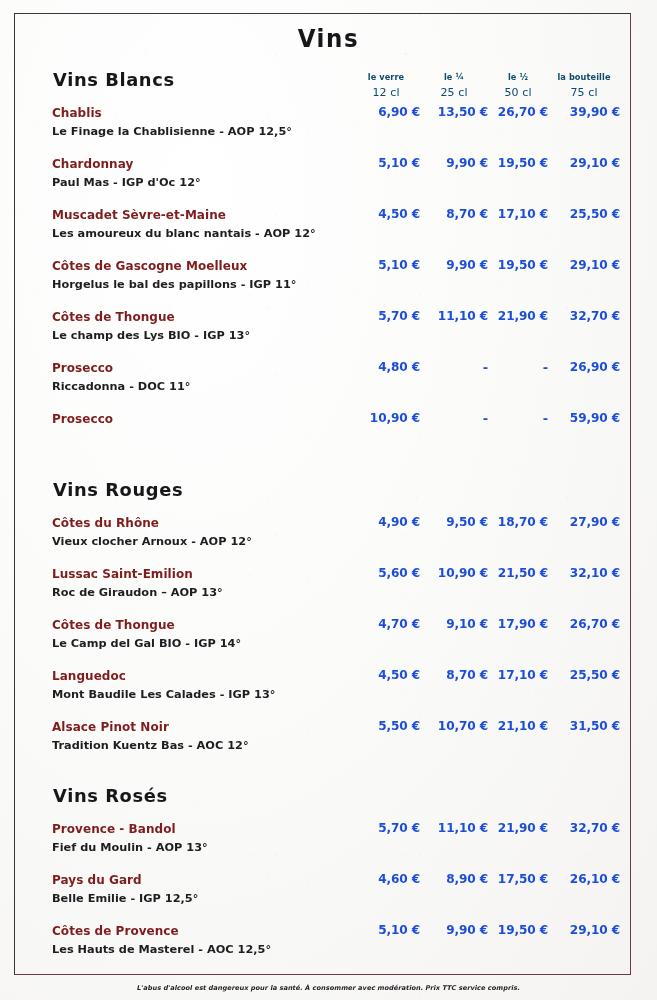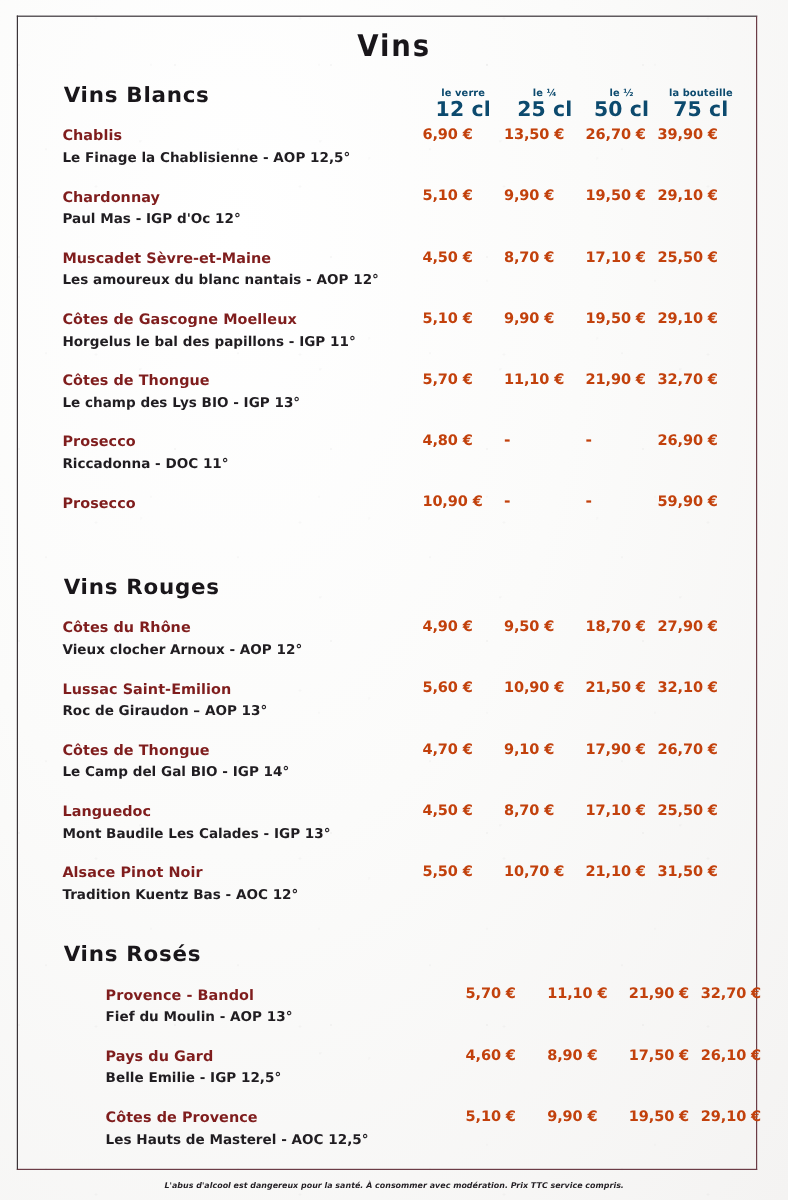--- a/index.html
+++ b/index.html
@@ -90,22 +90,22 @@
   }
   .col-head { text-align: center; }
   .col-head .ch-small {
     font-size: 8.2px;
     font-weight: 700;
     letter-spacing: .1px;
     line-height: 14px;
     white-space: nowrap;
   }
   .col-head .ch-big {
-    font-size: 17px;
-    font-weight: 700;
+    font-size: 11px;
+    font-weight: 400;
     line-height: 17px;
     letter-spacing: .1px;
   }
 
   .section {
     position: absolute;
     left: 0;
     width: 553px;
   }
 
@@ -150,24 +150,24 @@
   }
   .prices {
     position: absolute;
     left: 352px;
     top: 1px;
     width: 268px;
     display: grid;
     grid-template-columns: 68px 68px 60px 72px;
   }
   .price {
-    text-align: left;
+    text-align: right;
     font-size: 12.1px;
     font-weight: 700;
-    color: #c2410c;
+    color: #1d4ed8;
     letter-spacing: -.1px;
     white-space: nowrap;
   }
   .price.dash { font-size: 13px; }
 
   .footer-note {
     position: absolute;
     left: 0;
     top: 984px;
     width: 657px;
@@ -358,21 +358,21 @@
               <div class="price">5,50 €</div>
               <div class="price">10,70 €</div>
               <div class="price">21,10 €</div>
               <div class="price">31,50 €</div>
             </div>
           </div>
         </div>
       </div>
       <div class="section" style="top: 786px;">
         <div class="section-title">Vins Rosés</div>
-        <div class="rows" style="margin-top: 14px; margin-left: 36px;">
+        <div class="rows" style="margin-top: 14px;">
           <div class="row">
             <div class="names">
               <div class="wine-name">Provence - Bandol</div>
               <div class="wine-desc">Fief du Moulin - AOP 13°</div>
             </div>
             <div class="prices">
               <div class="price">5,70 €</div>
               <div class="price">11,10 €</div>
               <div class="price">21,90 €</div>
               <div class="price">32,70 €</div>

